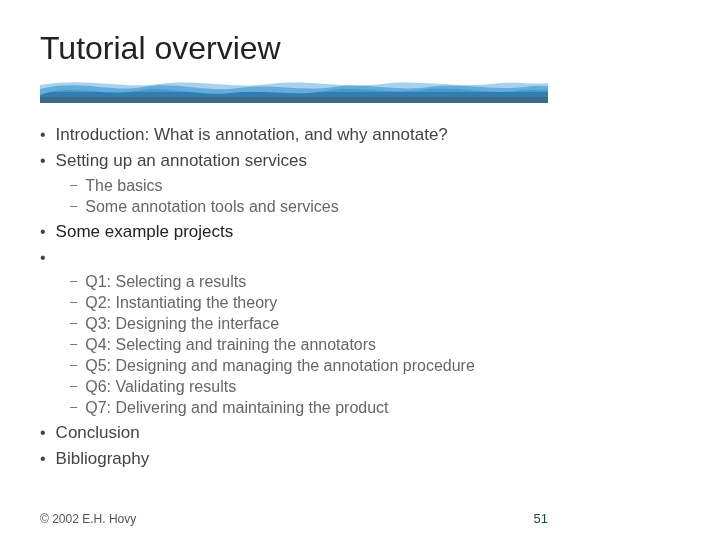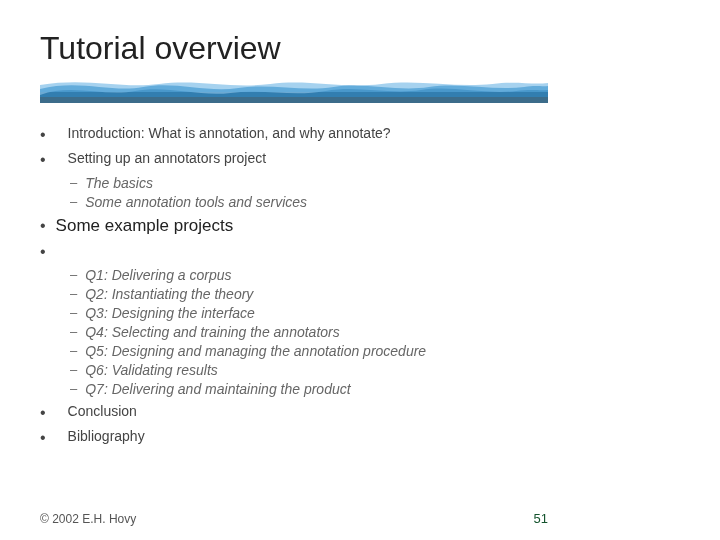--- a/index.html
+++ b/index.html
@@ -52,23 +52,22 @@
 
     .bullet-dot {
       color: #444444;
       font-size: 16px;
       margin-right: 10px;
       margin-top: 1px;
       flex-shrink: 0;
     }
 
     .bullet-text {
-      font-size: 14px;
+      font-size: 17px;
       color: #444444;
-      margin-left: 12px;
     }
 
     .bullet-text-large {
       font-size: 17px;
       color: #222222;
       font-weight: normal;
     }
 
     .sub-items {
       margin-left: 30px;
@@ -82,23 +81,22 @@
     }
 
     .sub-dash {
       color: #666666;
       font-size: 13px;
       margin-right: 8px;
       flex-shrink: 0;
     }
 
     .sub-text {
-      font-size: 14px;
+      font-size: 16px;
       color: #666666;
-      font-style: italic;
     }
 
     .footer {
       position: absolute;
       bottom: 14px;
       left: 40px;
       right: 40px;
       display: flex;
       justify-content: space-between;
       align-items: center;
@@ -136,21 +134,21 @@
 
   <div class="content">
 
     <div class="bullet-item">
       <span class="bullet-dot">•</span>
       <span class="bullet-text">Introduction: What is annotation, and why annotate?</span>
     </div>
 
     <div class="bullet-item">
       <span class="bullet-dot">•</span>
-      <span class="bullet-text">Setting up an annotators project</span>
+      <span class="bullet-text">Setting up an annotation services</span>
     </div>
 
     <div class="sub-items">
       <div class="sub-item">
         <span class="sub-dash">–</span>
         <span class="sub-text">The basics</span>
       </div>
       <div class="sub-item">
         <span class="sub-dash">–</span>
         <span class="sub-text">Some annotation tools and services</span>
@@ -162,21 +160,21 @@
       <span class="bullet-text-large">Some example projects</span>
     </div>
 
     <div class="bullet-item">
       <span class="bullet-dot">•</span>
     </div>
 
     <div class="sub-items">
       <div class="sub-item">
         <span class="sub-dash">–</span>
-        <span class="sub-text">Q1: Delivering a corpus</span>
+        <span class="sub-text">Q1: Selecting a results</span>
       </div>
       <div class="sub-item">
         <span class="sub-dash">–</span>
         <span class="sub-text">Q2: Instantiating the theory</span>
       </div>
       <div class="sub-item">
         <span class="sub-dash">–</span>
         <span class="sub-text">Q3: Designing the interface</span>
       </div>
       <div class="sub-item">

